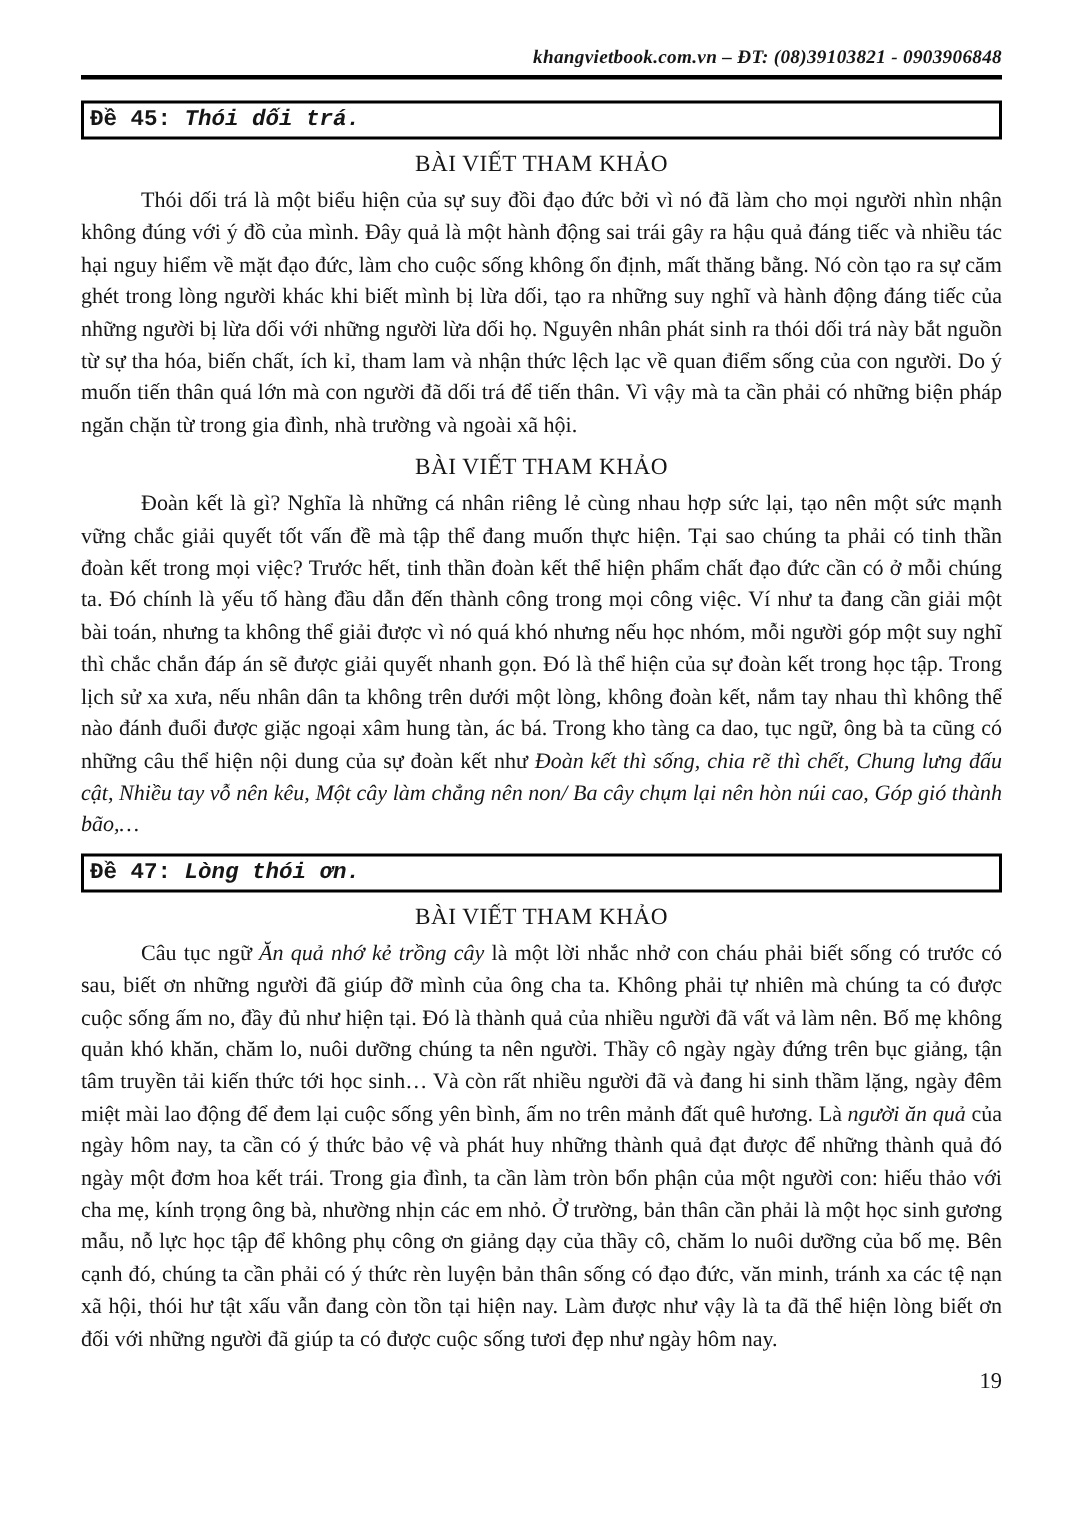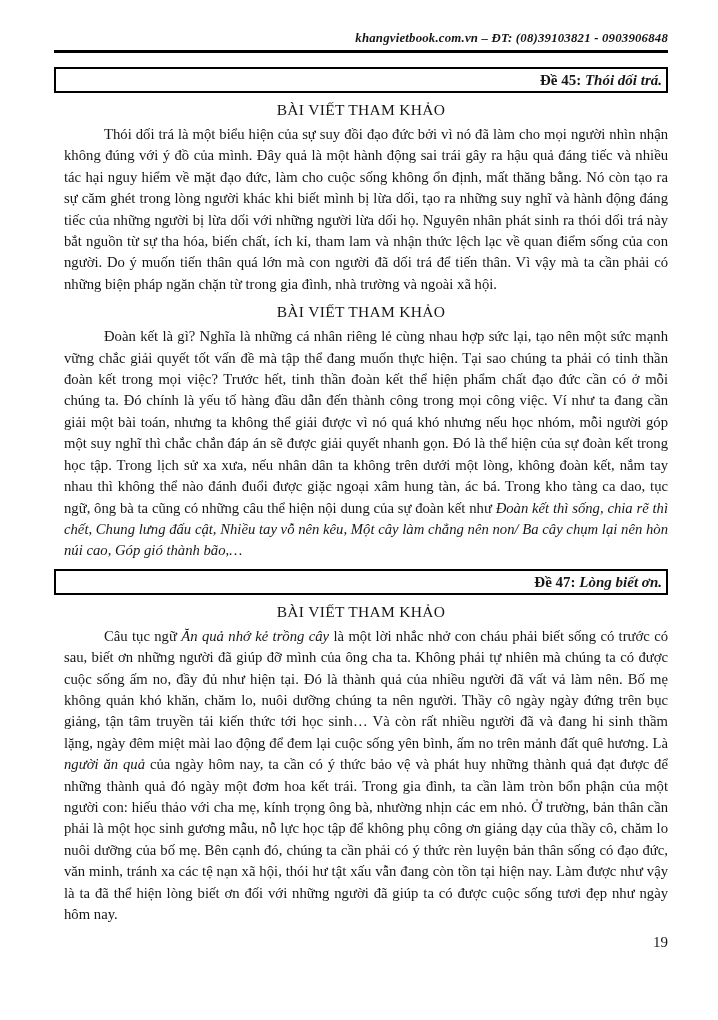--- a/index.html
+++ b/index.html
@@ -22,41 +22,42 @@
     font-weight: bold;
     font-style: italic;
     letter-spacing: 0.2px;
     padding-bottom: 4px;
     border-bottom: 3px solid #000;
     line-height: 16px;
   }
   .header-gap { height: 14px; }
   .topic-box {
     border: 2px solid #000;
-    text-align: right;
+    text-align: left;
     font-size: 15px;
     font-weight: bold;
     line-height: 20px;
     padding: 1px 4px;
+    font-family: Liberation Mono, monospace;
   }
   .topic-title { font-style: italic; }
   .ref-heading {
     text-align: center;
     font-size: 15.5px;
     font-weight: normal;
     letter-spacing: 0.3px;
     margin: 8px 0 5px 0;
     line-height: 18px;
   }
   .essay {
     font-size: 14.7px;
     line-height: 21.4px;
     text-align: justify;
     text-indent: 40px;
-    margin: 4px 0 7px 10px;
+    margin: 4px 0 7px 0;
   }
   .it { font-style: italic; }
   .page-number {
     text-align: right;
     font-size: 15px;
     margin-top: 2px;
     line-height: 20px;
   }
 </style>
 </head>
@@ -73,20 +74,20 @@
     <span class="topic-title">Thói dối trá.</span>
   </div>
   <div class="ref-heading">BÀI VIẾT THAM KHẢO</div>
   <p class="essay"><span>Thói dối trá là một biểu hiện của sự suy đồi đạo đức bởi vì nó đã làm cho mọi người nhìn nhận không đúng với ý đồ của mình. Đây quả là một hành động sai trái gây ra hậu quả đáng tiếc và nhiều tác hại nguy hiểm về mặt đạo đức, làm cho cuộc sống không ổn định, mất thăng bằng. Nó còn tạo ra sự căm ghét trong lòng người khác khi biết mình bị lừa dối, tạo ra những suy nghĩ và hành động đáng tiếc của những người bị lừa dối với những người lừa dối họ. Nguyên nhân phát sinh ra thói dối trá này bắt nguồn từ sự tha hóa, biến chất, ích kỉ, tham lam và nhận thức lệch lạc về quan điểm sống của con người. Do ý muốn tiến thân quá lớn mà con người đã dối trá để tiến thân. Vì vậy mà ta cần phải có những biện pháp ngăn chặn từ trong gia đình, nhà trường và ngoài xã hội.</span></p>
 
   <div class="ref-heading">BÀI VIẾT THAM KHẢO</div>
   <p class="essay"><span>Đoàn kết là gì? Nghĩa là những cá nhân riêng lẻ cùng nhau hợp sức lại, tạo nên một sức mạnh vững chắc giải quyết tốt vấn đề mà tập thể đang muốn thực hiện. Tại sao chúng ta phải có tinh thần đoàn kết trong mọi việc? Trước hết, tinh thần đoàn kết thể hiện phẩm chất đạo đức cần có ở mỗi chúng ta. Đó chính là yếu tố hàng đầu dẫn đến thành công trong mọi công việc. Ví như ta đang cần giải một bài toán, nhưng ta không thể giải được vì nó quá khó nhưng nếu học nhóm, mỗi người góp một suy nghĩ thì chắc chắn đáp án sẽ được giải quyết nhanh gọn. Đó là thể hiện của sự đoàn kết trong học tập. Trong lịch sử xa xưa, nếu nhân dân ta không trên dưới một lòng, không đoàn kết, nắm tay nhau thì không thể nào đánh đuổi được giặc ngoại xâm hung tàn, ác bá. Trong kho tàng ca dao, tục ngữ, ông bà ta cũng có những câu thể hiện nội dung của sự đoàn kết như </span><span class="it">Đoàn kết thì sống, chia rẽ thì chết, Chung lưng đấu cật, Nhiều tay vỗ nên kêu, Một cây làm chẳng nên non/ Ba cây chụm lại nên hòn núi cao, Góp gió thành bão,…</span></p>
 
   <div class="topic-box">
     <span>Đề 47:</span>
-    <span class="topic-title">Lòng biết ơn.</span>
+    <span class="topic-title">Lòng thói ơn.</span>
   </div>
   <div class="ref-heading">BÀI VIẾT THAM KHẢO</div>
   <p class="essay"><span>Câu tục ngữ </span><span class="it">Ăn quả nhớ kẻ trồng cây</span><span> là một lời nhắc nhở con cháu phải biết sống có trước có sau, biết ơn những người đã giúp đỡ mình của ông cha ta. Không phải tự nhiên mà chúng ta có được cuộc sống ấm no, đầy đủ như hiện tại. Đó là thành quả của nhiều người đã vất vả làm nên. Bố mẹ không quản khó khăn, chăm lo, nuôi dưỡng chúng ta nên người. Thầy cô ngày ngày đứng trên bục giảng, tận tâm truyền tải kiến thức tới học sinh… Và còn rất nhiều người đã và đang hi sinh thầm lặng, ngày đêm miệt mài lao động để đem lại cuộc sống yên bình, ấm no trên mảnh đất quê hương. Là </span><span class="it">người ăn quả</span><span> của ngày hôm nay, ta cần có ý thức bảo vệ và phát huy những thành quả đạt được để những thành quả đó ngày một đơm hoa kết trái. Trong gia đình, ta cần làm tròn bổn phận của một người con: hiếu thảo với cha mẹ, kính trọng ông bà, nhường nhịn các em nhỏ. Ở trường, bản thân cần phải là một học sinh gương mẫu, nỗ lực học tập để không phụ công ơn giảng dạy của thầy cô, chăm lo nuôi dưỡng của bố mẹ. Bên cạnh đó, chúng ta cần phải có ý thức rèn luyện bản thân sống có đạo đức, văn minh, tránh xa các tệ nạn xã hội, thói hư tật xấu vẫn đang còn tồn tại hiện nay. Làm được như vậy là ta đã thể hiện lòng biết ơn đối với những người đã giúp ta có được cuộc sống tươi đẹp như ngày hôm nay.</span></p>
 
   <div class="page-number">19</div>
 
 </div>
 
 </body></html>

